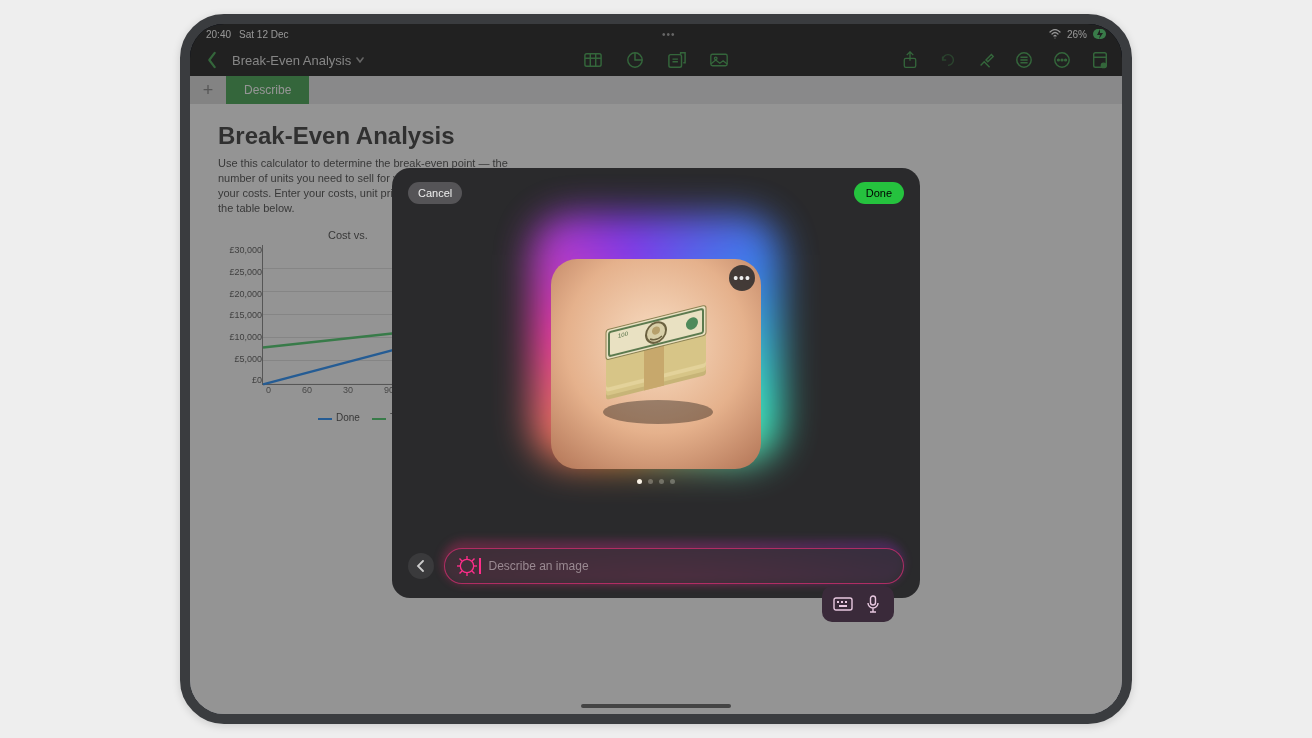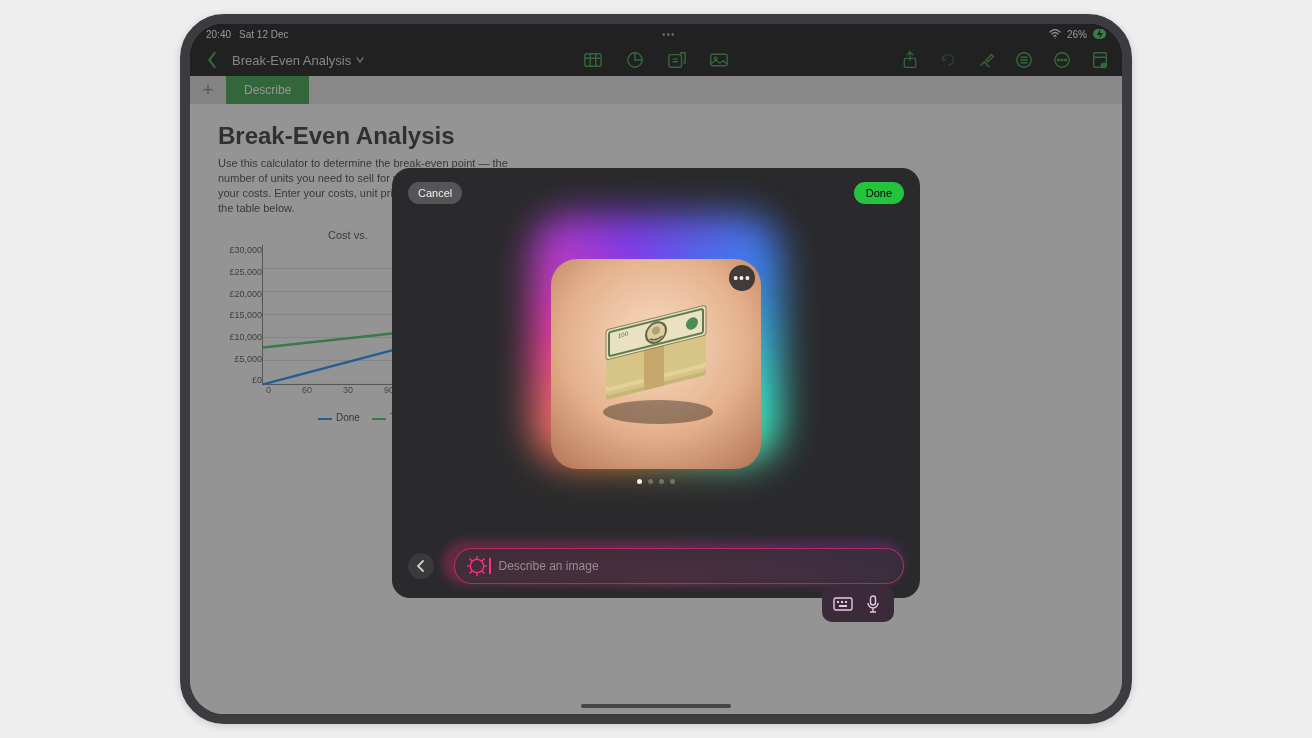--- a/index.html
+++ b/index.html
@@ -185,21 +185,21 @@
     background: rgba(40,40,42,.85);
     color: #eee;
     display:flex; align-items:center; justify-content:center;
     font-size: 14px; letter-spacing:1px;
   }
   .pager { display:flex; gap:6px; margin-top:10px; }
   .pager .dot { width:5px; height:5px; border-radius:50%; background:#666;}
   .pager .dot.active { background:#fff;}
 
   .prompt-row {
-    display:flex; align-items:center; gap: 20px;
+    display:flex; align-items:center; gap: 10px;
     padding-top: 8px;
     position: relative;
   }
   .prompt-glow {
     position:absolute;
     left: 34px; right: 0; top: 0; bottom: 0;
     border-radius: 24px;
     background: radial-gradient(ellipse 90% 140% at 50% 100%, rgba(255,45,120,.35), transparent 70%),
                 linear-gradient(90deg, rgba(255,45,120,.25), rgba(186,45,255,.2));
     filter: blur(4px);

